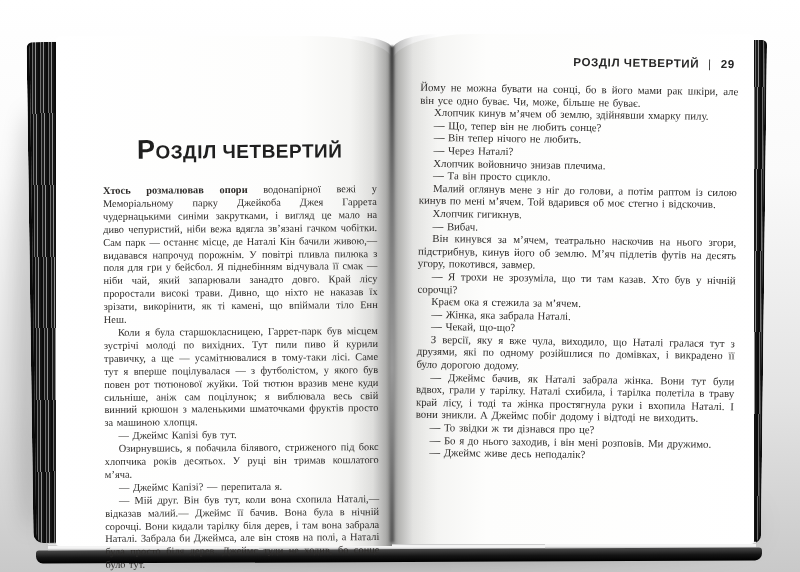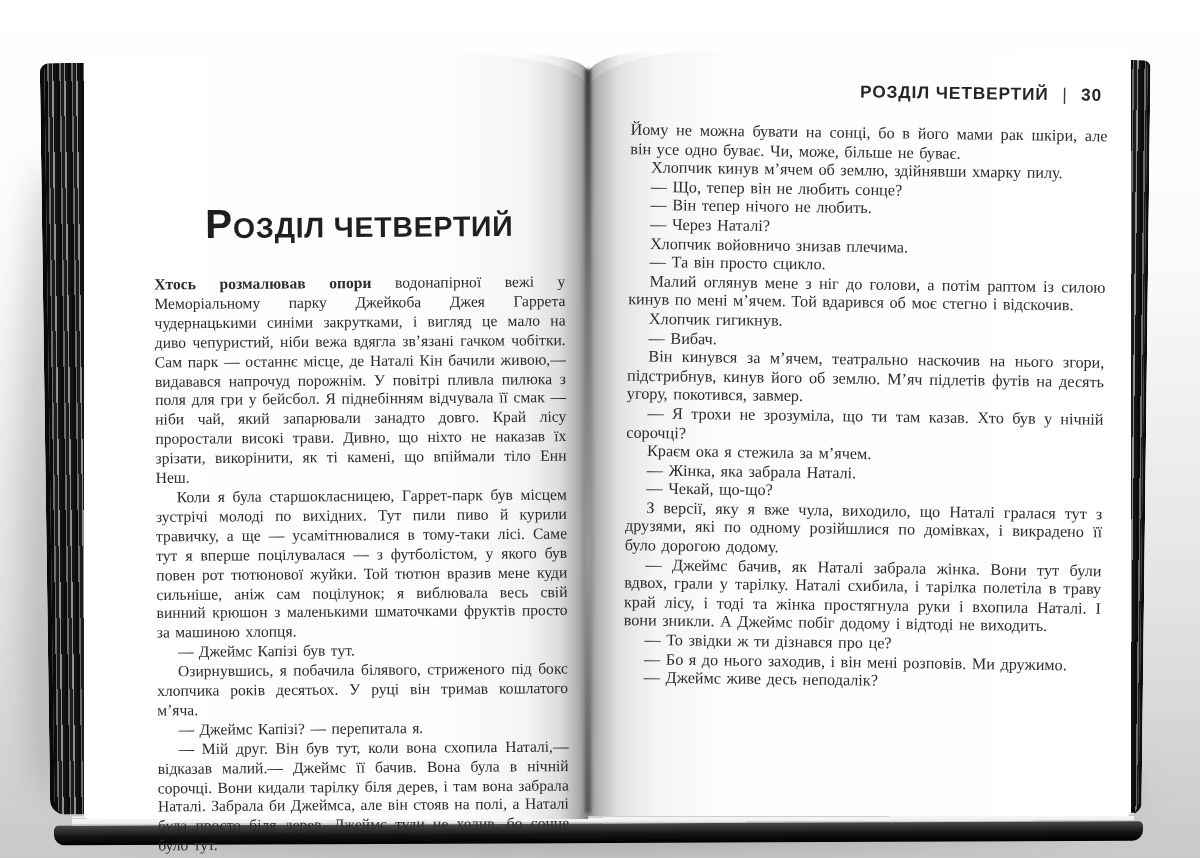--- a/index.html
+++ b/index.html
@@ -141,21 +141,21 @@
           <p class="body ind">— Мій друг. Він був тут, коли вона схопила Наталі,— відказав малий.— Джеймс її бачив. Вона була в нічній сорочці. Вони кидали тарілку біля дерев, і там вона забрала Наталі. Забрала би Джеймса, але він стояв на полі, а Наталі була просто біля дерев. Джеймс туди не ходив, бо сонце було тут.</p>
         </div>
     </div>
   </div>
 
   <div class="page page-right">
     <div class="right-text right-col">
       <div class="running-head">
         <span>РОЗДІЛ ЧЕТВЕРТИЙ</span>
         <span class="sep">|</span>
-        <span>30</span>
+        <span>29</span>
       </div>
       <div>
 
       <p class="body">Йому не можна бувати на сонці, бо в його мами рак шкіри, але він усе одно буває. Чи, може, більше не буває.</p>
           <p class="body ind">Хлопчик кинув м’ячем об землю, здійнявши хмарку пилу.</p>
           <p class="body ind">— Що, тепер він не любить сонце?</p>
           <p class="body ind">— Він тепер нічого не любить.</p>
           <p class="body ind">— Через Наталі?</p>
           <p class="body ind">Хлопчик войовничо знизав плечима.</p>
           <p class="body ind">— Та він просто сцикло.</p>

